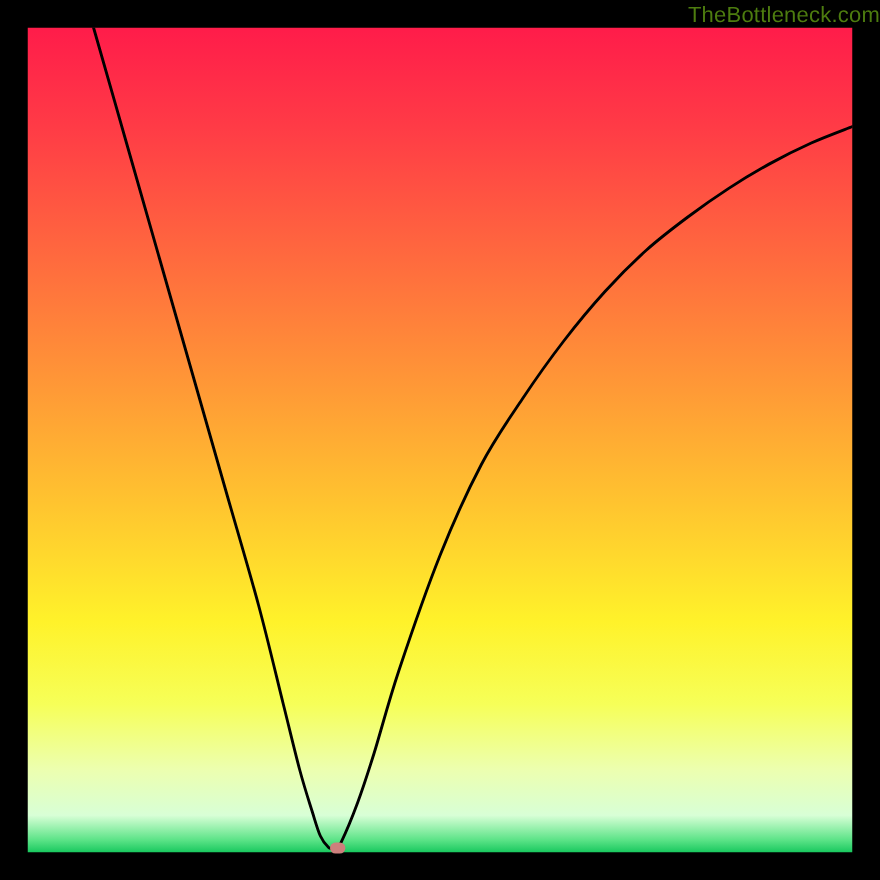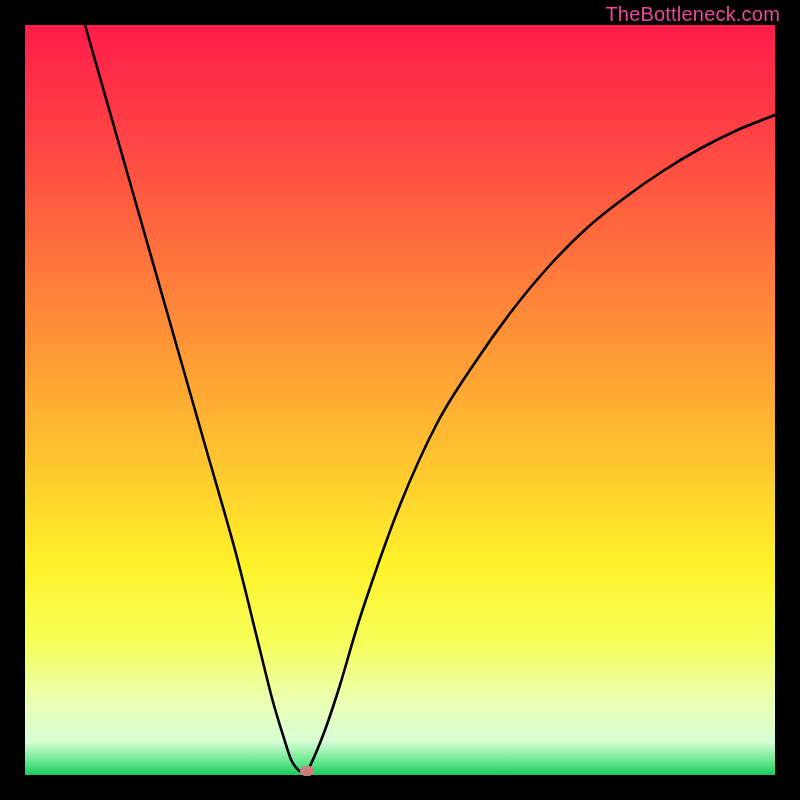--- a/index.html
+++ b/index.html
@@ -22,22 +22,22 @@
   .plot {
     position: absolute;
     left: 25px;
     top: 25px;
     width: 750px;
     height: 750px;
   }
   .watermark {
     position: absolute;
     top: 3px;
-    right: 20px;
-    color: #ec4899;
+    right: 0;
+    color: #4d7c0f;
     font-size: 20px;
     font-weight: 500;
     letter-spacing: 0.2px;
     user-select: none;
   }
   .marker {
     position: absolute;
     width: 14px;
     height: 10px;
     border-radius: 5px;

